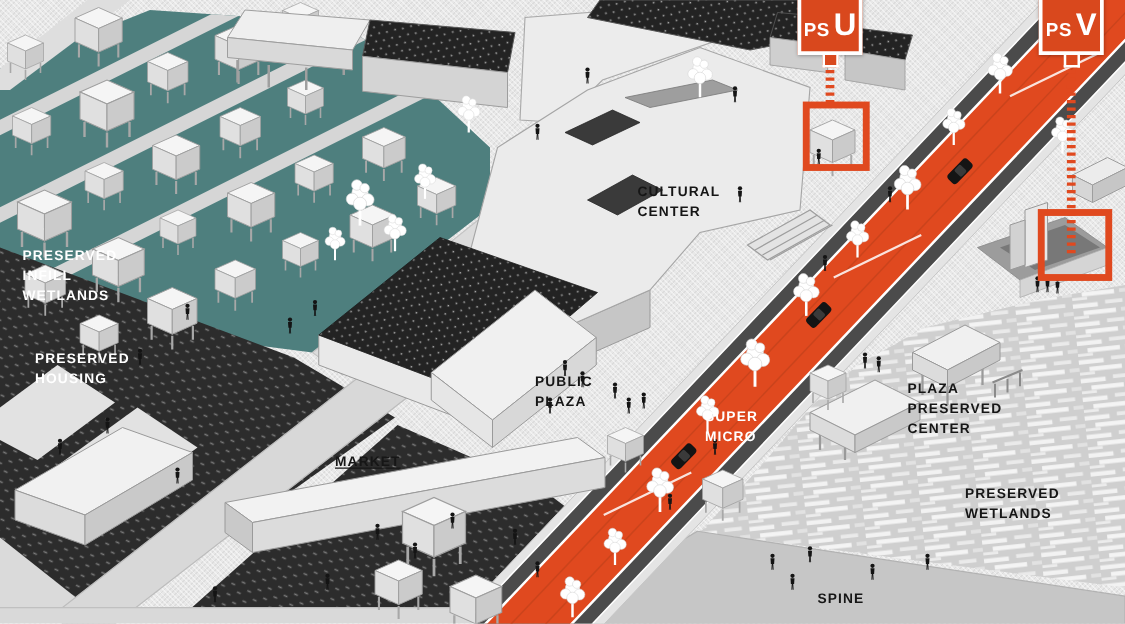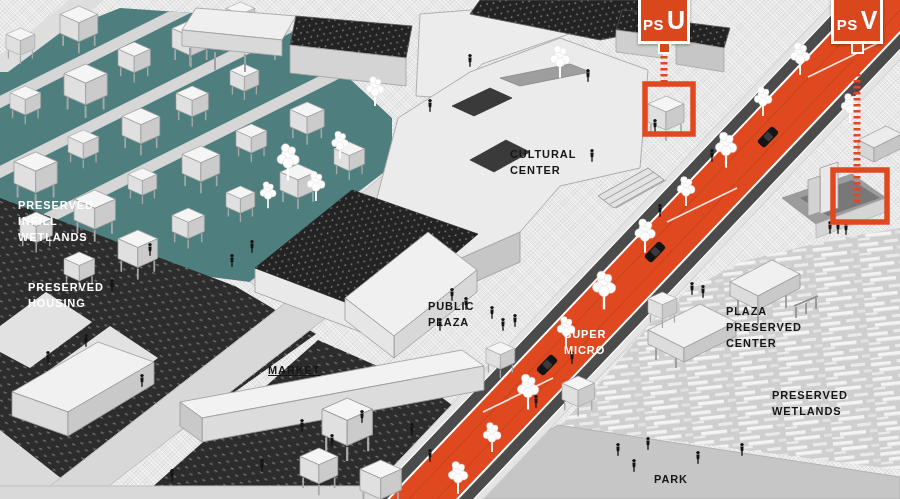--- a/index.html
+++ b/index.html
@@ -344,21 +344,21 @@
 <div class="lbl dark" style="left:726px;top:303px;">
   <span>PLAZA</span>
   <span>PRESERVED</span>
   <span>CENTER</span>
 </div>
 <div class="lbl dark" style="left:772px;top:387px;">
   <span>PRESERVED</span>
   <span>WETLANDS</span>
 </div>
 <div class="lbl dark" style="left:654px;top:471px;">
-  <span>PARK</span>
+  <span>SPINE</span>
 </div>
 
 <div class="ps-marker" style="left:638px;">
   <div class="ps-box">
     <span class="ps-prefix">PS</span>
     <span class="ps-letter">U</span>
   </div>
   <div class="ps-tab"></div>
 </div>
 <div class="ps-marker" style="left:831px;">

